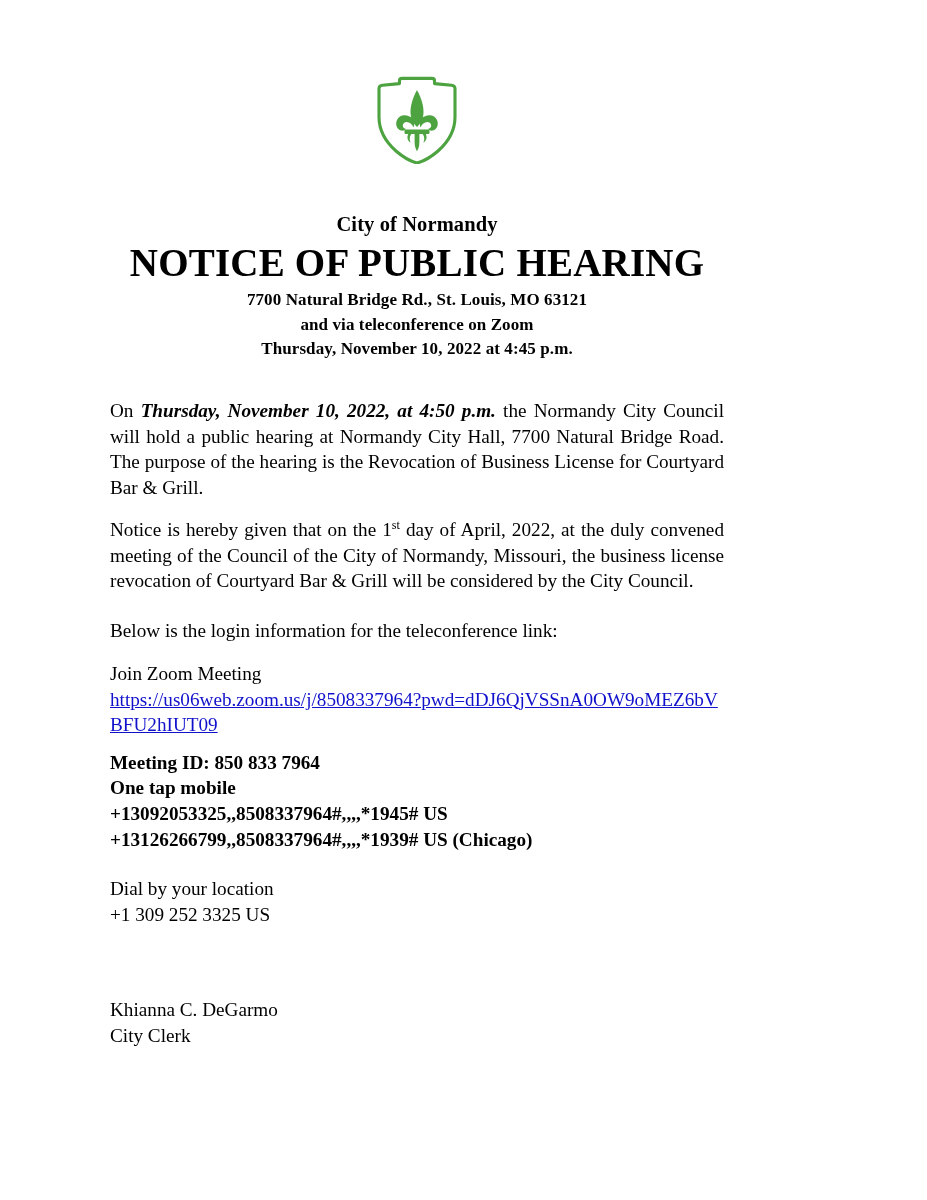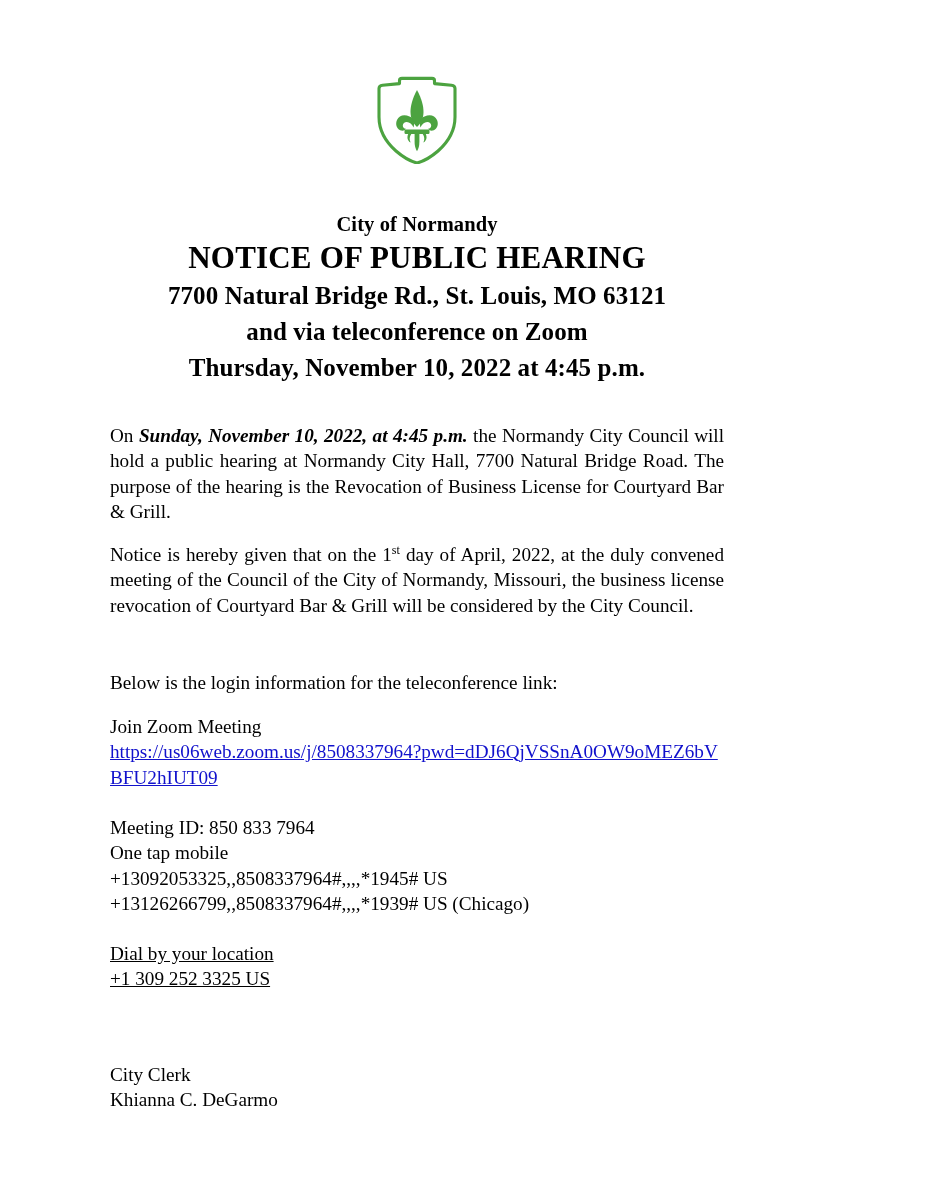--- a/index.html
+++ b/index.html
@@ -40,28 +40,28 @@
     margin-top: 46px;
     text-align: center;
     font-weight: bold;
   }
   .header .line-city {
     font-size: 20.5px;
     line-height: 1.38;
     letter-spacing: 0.1px;
   }
   .header .line-notice {
-    font-size: 31px;
+    font-size: 39px;
     line-height: 1.28;
     letter-spacing: 0.2px;
   }
   .header .line-addr,
   .header .line-tele,
   .header .line-when {
-    font-size: 25px;
+    font-size: 17px;
     line-height: 1.45;
     letter-spacing: 0.1px;
   }
 
   
   .body-copy {
     margin-top: 36px;
   }
   p.para {
     margin: 0 0 17px 0;
@@ -75,47 +75,48 @@
   .bi { font-weight: bold; font-style: italic; }
   sup {
     font-size: 0.63em;
     vertical-align: super;
     line-height: 0;
     font-weight: normal;
   }
 
   
   .tele-intro {
-    margin-top: 52px;
+    margin-top: 24px;
     font-size: 19.2px;
     line-height: 1.33;
     text-align: left;
   }
   .center-block {
     text-align: left;
     font-size: 19.2px;
     line-height: 1.33;
   }
   .join-line {
     margin-top: 18px;
   }
   .zoom-link {
     color: #1111cc;
     text-decoration: underline;
     word-break: break-all;
     font-size: 19.2px;
   }
   .meeting-block {
-    margin-top: 24px;
+    margin-top: 12px;
+    font-weight: bold;
   }
   .meeting-block div { line-height: 1.33; }
   .dial-block {
     margin-top: 24px;
   }
-  .dial-block div { line-height: 1.33; text-decoration: underline; }
+  .dial-block div { line-height: 1.33; }
 
   
   .signature {
     margin-top: 70px;
     font-size: 19.2px;
     line-height: 1.33;
     text-align: left;
   }
 </style>
 </head>
@@ -149,21 +150,21 @@
   <div class="header">
     <div class="line-city">City of Normandy</div>
     <div class="line-notice">NOTICE OF PUBLIC HEARING</div>
     <div class="line-addr">7700 Natural Bridge Rd., St. Louis, MO 63121</div>
     <div class="line-tele">and via teleconference on Zoom</div>
     <div class="line-when">Thursday, November 10, 2022 at 4:45 p.m.</div>
   </div>
 
   <div class="body-copy">
 
-    <p class="para"><span>On </span><span class="bi">Sunday, November 10, 2022, at 4:45 p.m.</span><span> the Normandy City Council will hold a public hearing at Normandy City Hall, 7700 Natural Bridge Road. The purpose of the hearing is the </span><span class="b">Revocation of Business License for Courtyard Bar &amp; Grill.</span></p>
+    <p class="para"><span>On </span><span class="bi">Thursday, November 10, 2022, at 4:50 p.m.</span><span> the Normandy City Council will hold a public hearing at Normandy City Hall, 7700 Natural Bridge Road. The purpose of the hearing is the </span><span class="b">Revocation of Business License for Courtyard Bar &amp; Grill.</span></p>
 
     <p class="para"><span>Notice is hereby given that on the </span><span class="b">1</span><sup>st</sup><span> day of </span><span class="b">April, 2022,</span><span> at the duly convened meeting of the Council of the City of Normandy, Missouri, the business license revocation of Courtyard Bar &amp; Grill will be considered by the City Council.</span></p>
 
   </div>
 
   <div class="tele-intro">Below is the login information for the teleconference link:</div>
 
   <div class="center-block join-line">Join Zoom Meeting</div>
 
   <div class="center-block">
@@ -176,17 +177,17 @@
     <div>+13092053325,,8508337964#,,,,*1945# US</div>
     <div>+13126266799,,8508337964#,,,,*1939# US (Chicago)</div>
   </div>
 
   <div class="center-block dial-block">
     <div>Dial by your location</div>
     <div>+1 309 252 3325 US</div>
   </div>
 
   <div class="signature">
+    <div>Khianna C. DeGarmo</div>
     <div>City Clerk</div>
-    <div>Khianna C. DeGarmo</div>
   </div>
 
 </div>
 
 </body></html>

